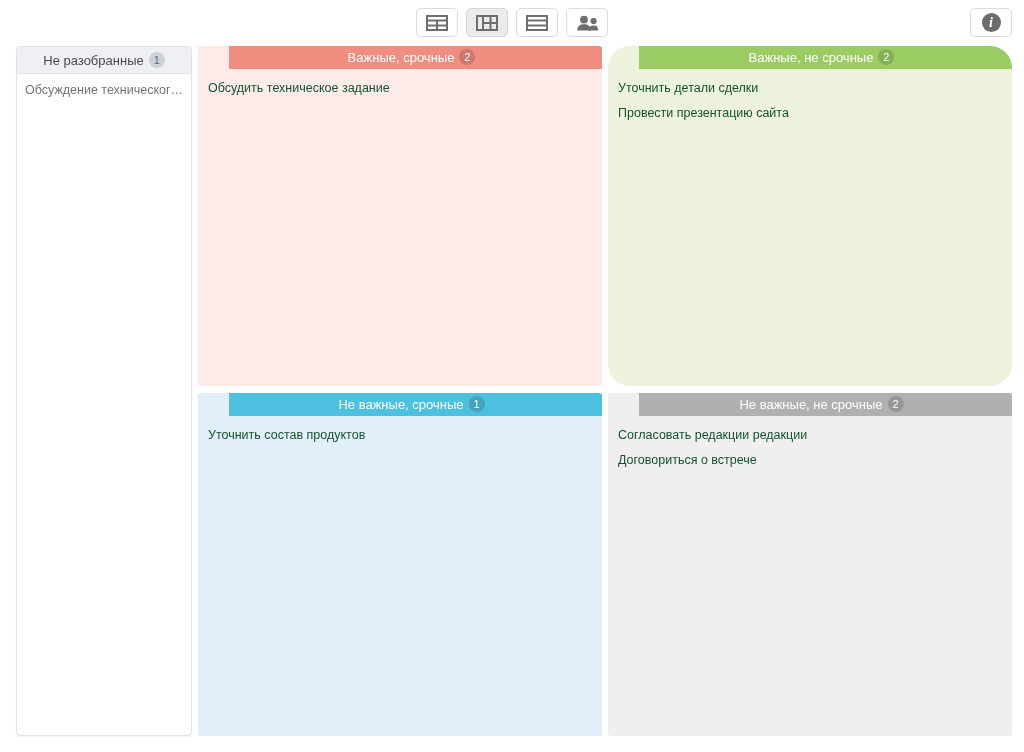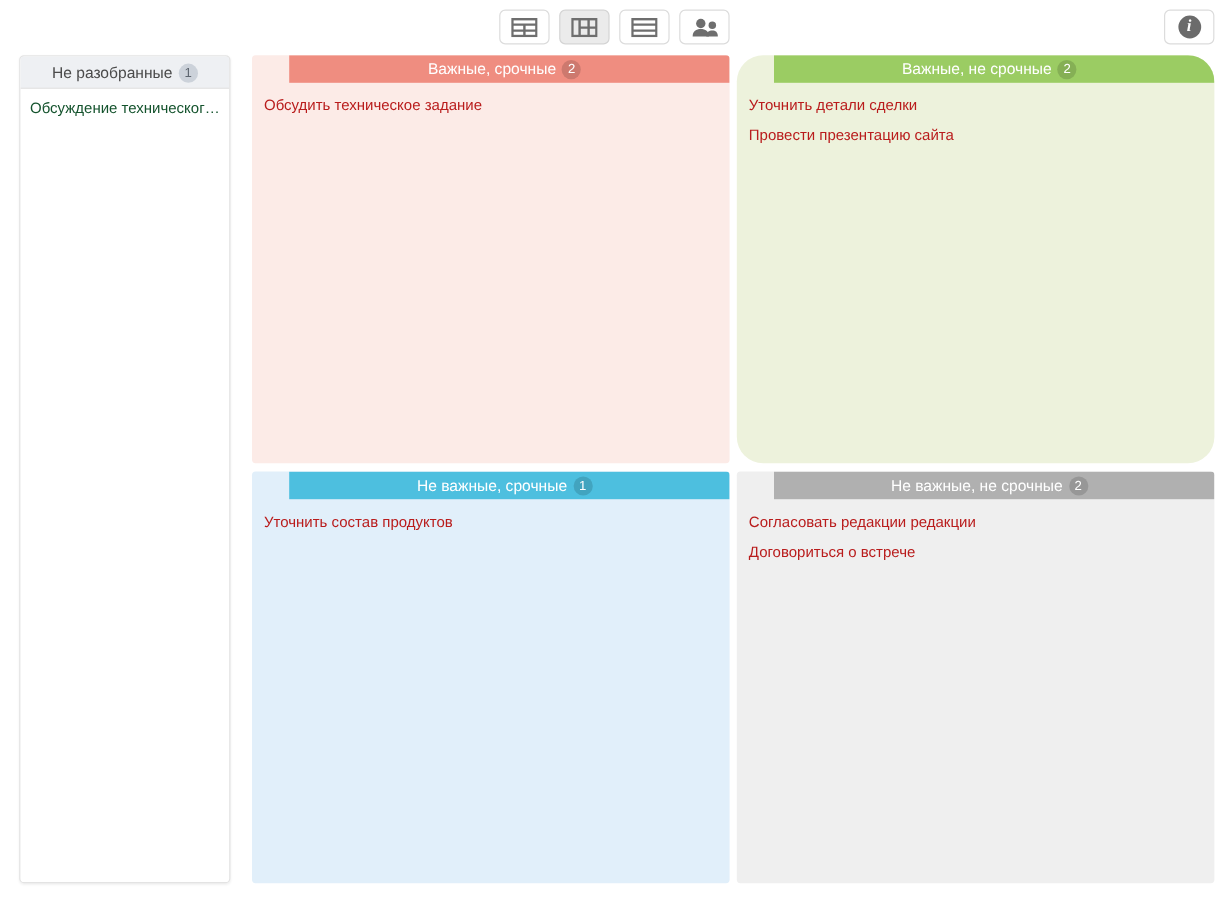--- a/index.html
+++ b/index.html
@@ -76,21 +76,21 @@
 
   
   .board {
     position: absolute;
     left: 0;
     top: 46px;
     width: 1024px;
     height: 706px;
     display: flex;
     padding: 0 12px 16px 16px;
-    gap: 18px;
+    gap: 6px;
   }
 
   
   .col-unsorted {
     width: 176px;
     flex: 0 0 176px;
     background: #ffffff;
     border: 1px solid #e3e3e3;
     border-radius: 4px;
     box-shadow: 0 1px 2px rgba(0,0,0,0.06);
@@ -104,21 +104,21 @@
     color: #4b4b4b;
     height: 27px;
     line-height: 27px;
     text-align: center;
     font-size: 13px;
     white-space: nowrap;
   }
   .col-unsorted .col-body { padding: 6px 0 0 0; }
   .col-unsorted .task {
     font-size: 12.5px;
-    color: #14532d;
+    color: #737373;
     padding: 3px 6px 3px 8px;
     white-space: nowrap;
     overflow: hidden;
     text-overflow: ellipsis;
   }
 
   
   .quadrants {
     flex: 1 1 auto;
     display: grid;
@@ -142,21 +142,21 @@
     white-space: nowrap;
     overflow: hidden;
     margin-left: 31px;
   }
   .quad .col-body {
     flex: 1 1 auto;
     padding: 7px 0 0 0;
   }
   .quad .task {
     font-size: 12.5px;
-    color: #b91c1c;
+    color: #14532d;
     padding: 5px 8px 6px 10px;
     white-space: nowrap;
     overflow: hidden;
     text-overflow: ellipsis;
     cursor: default;
   }
 
   .badge {
     display: inline-block;
     min-width: 16px;

